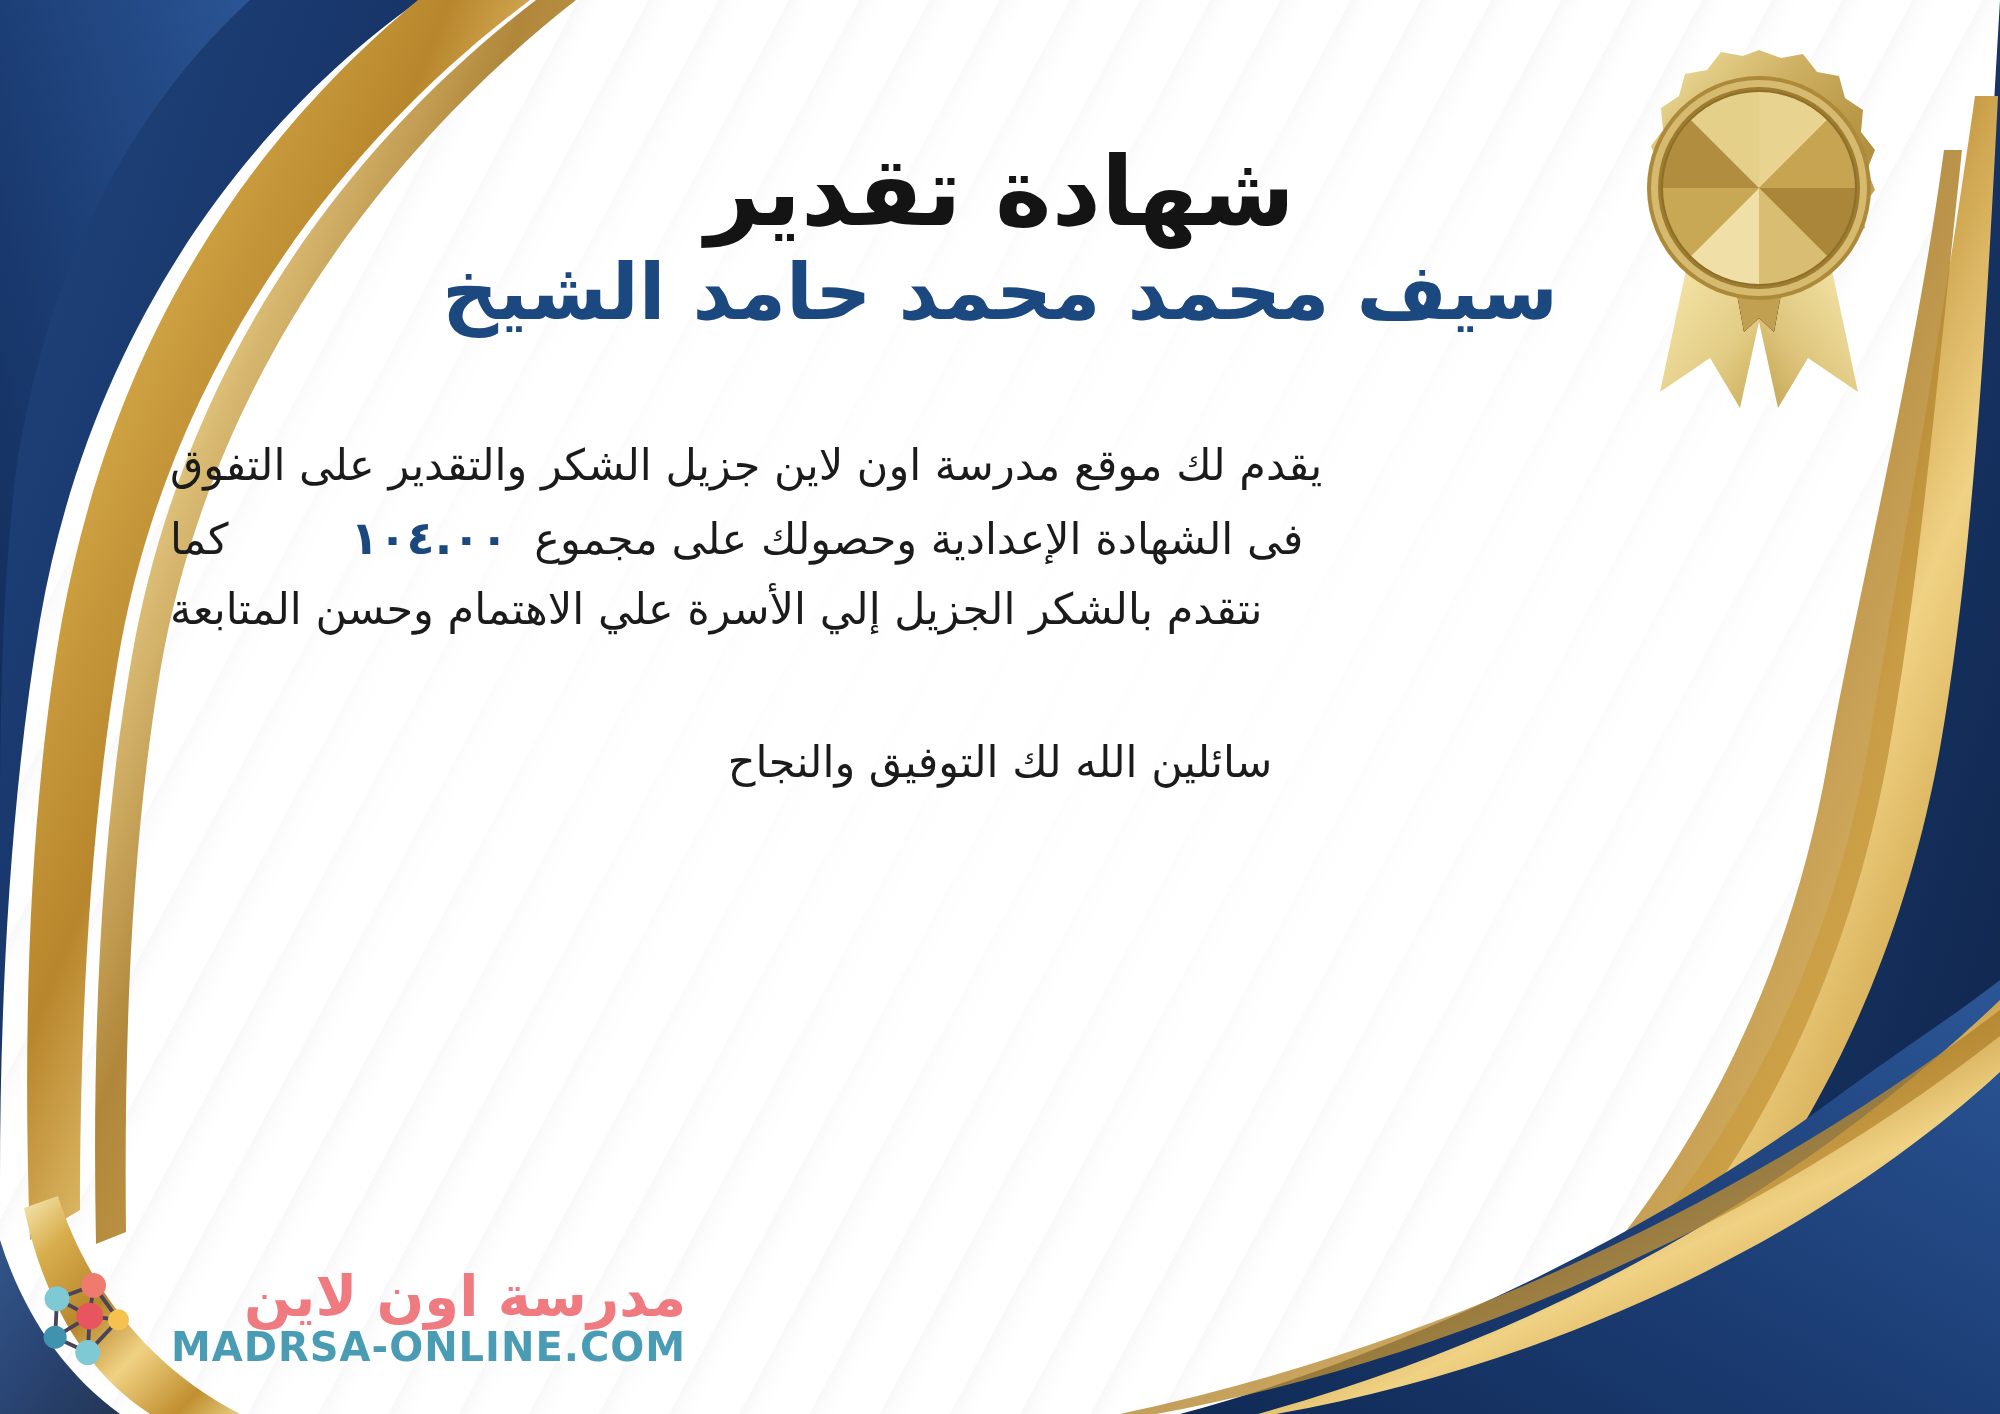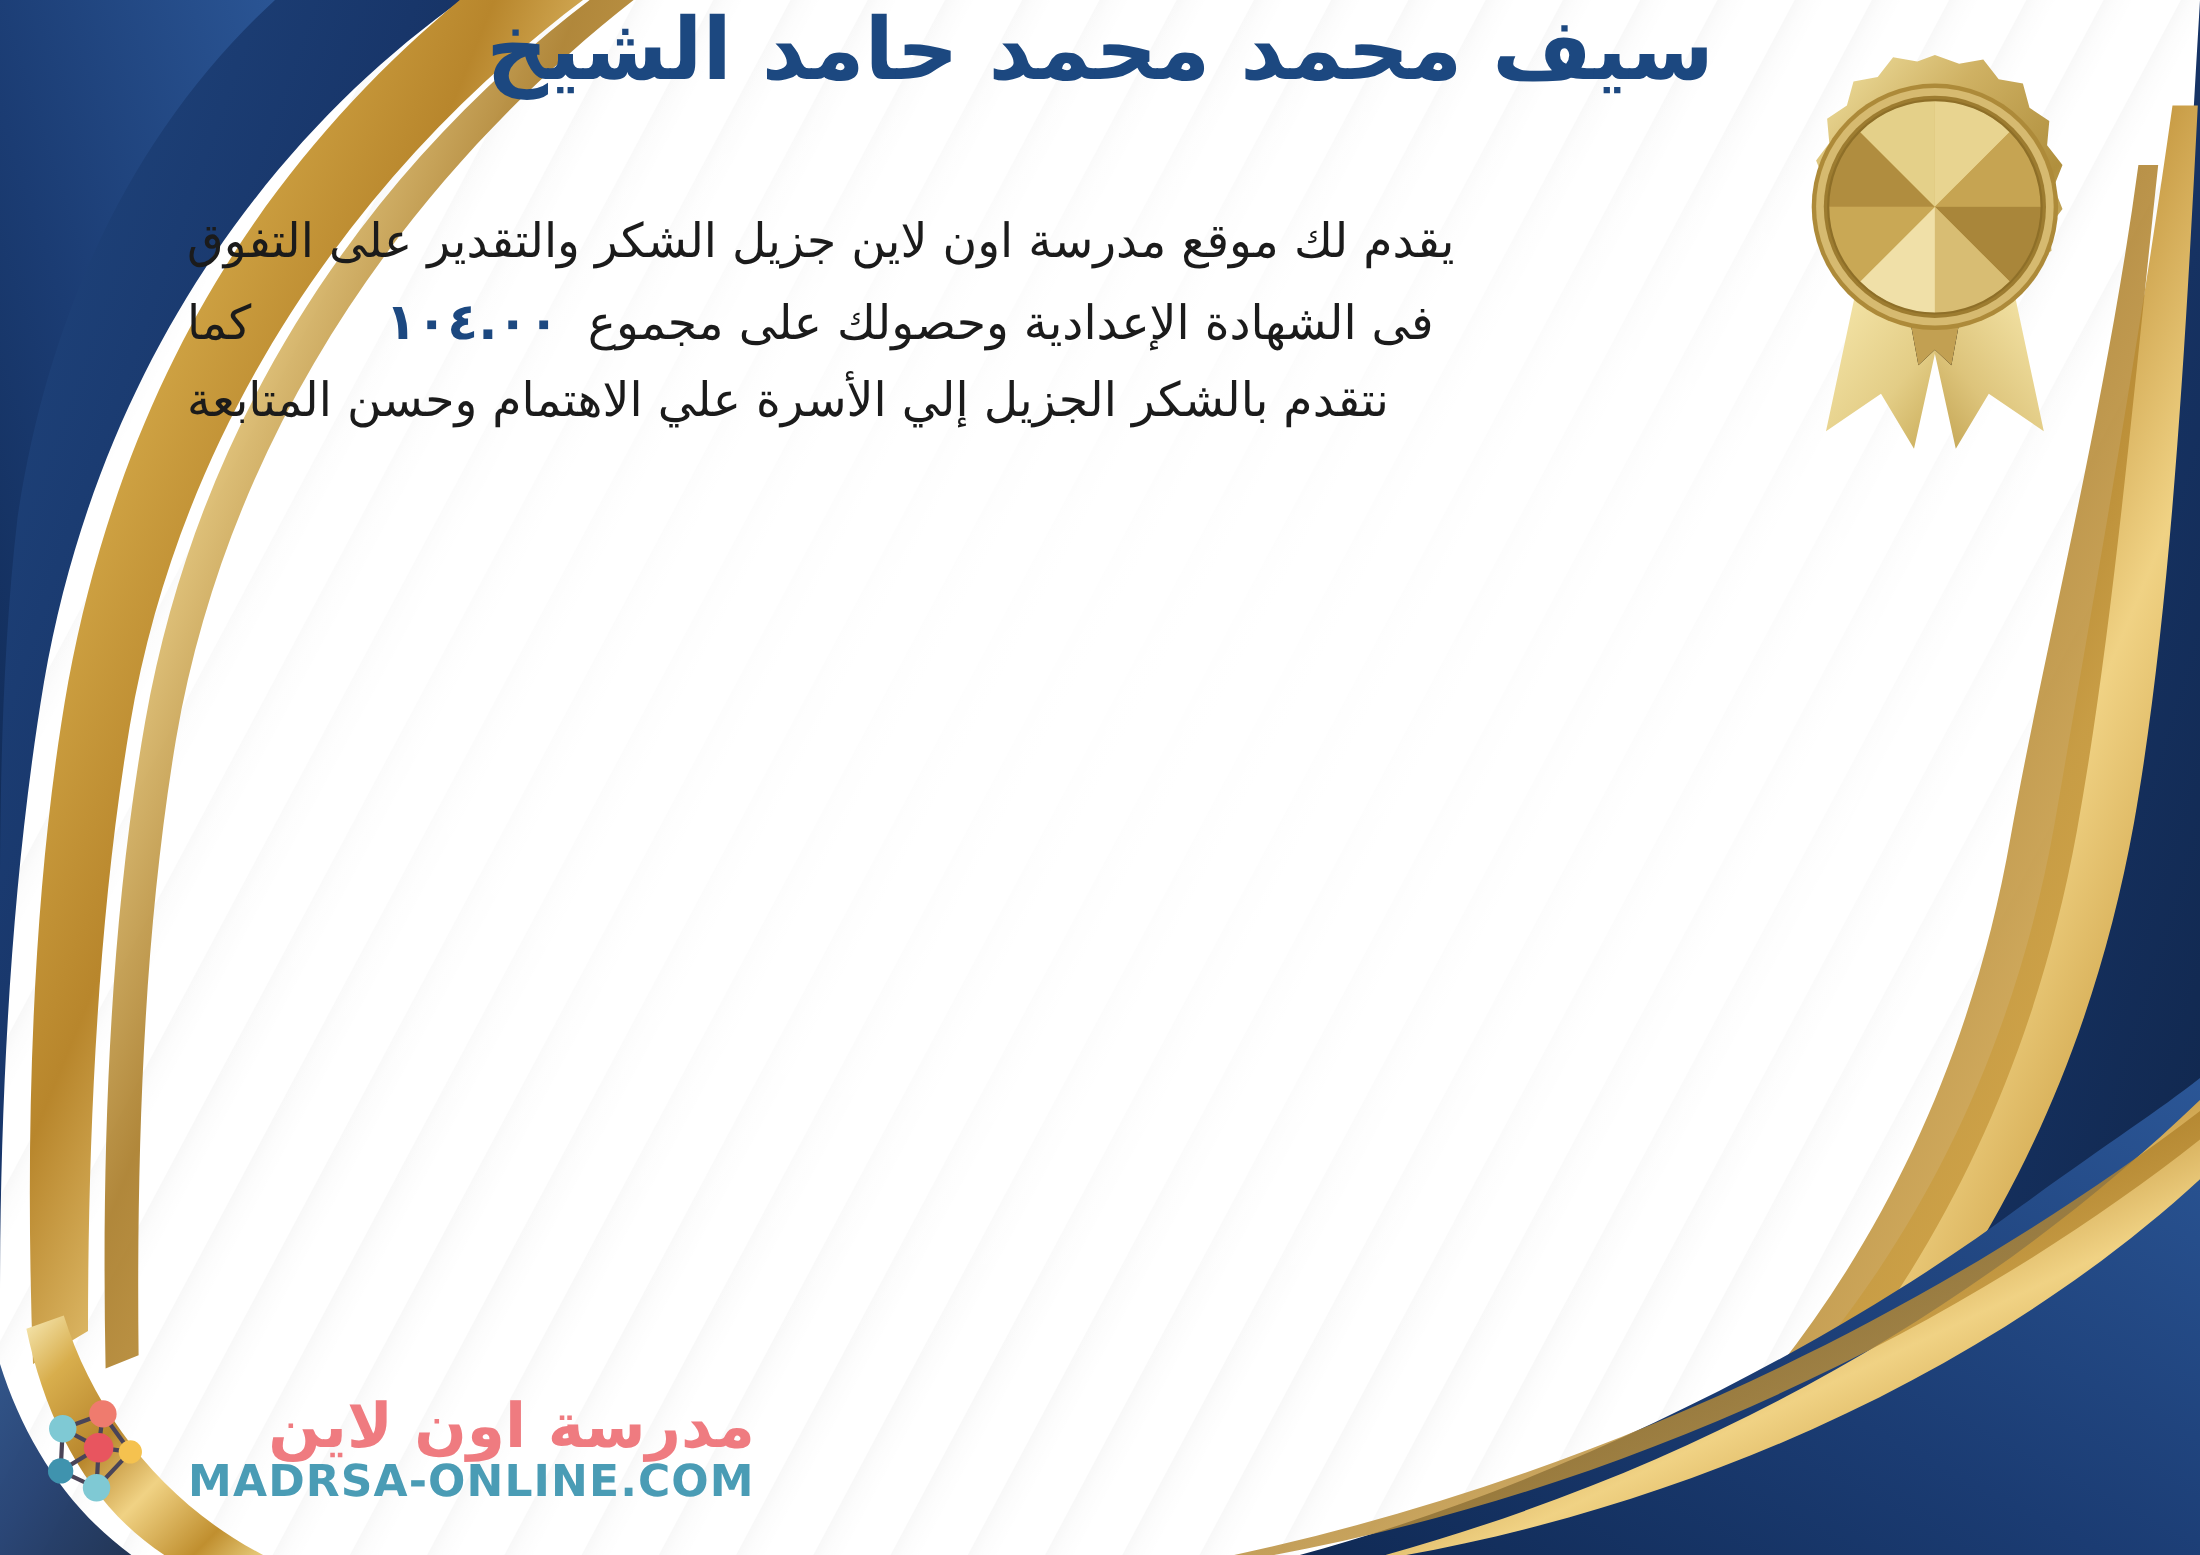--- a/index.html
+++ b/index.html
@@ -230,29 +230,31 @@
         <path d="M145,148 L77,216 A97,97 0 0,1 48,148 Z" fill="#c9a855"></path>
         <path d="M145,148 L48,148 A97,97 0 0,1 77,80 Z" fill="#b08d3f"></path>
         <path d="M145,148 L77,80 A97,97 0 0,1 145,51 Z" fill="#e4d089"></path>
         <circle cx="145" cy="148" r="97" fill="none" stroke="#8e6f28" stroke-width="2"></circle>
       </g>
     </svg>
   </div>
 
   <div class="content">
 
+    <div class="title">شهادة تقدير</div>
 
     <div class="recipient-name">سيف محمد محمد حامد الشيخ</div>
 
     <div class="body-block">
       <span class="body-line">يقدم لك موقع مدرسة اون لاين جزيل الشكر  والتقدير على التفوق</span>
       <span class="body-line"><span>فى الشهادة الإعدادية وحصولك على مجموع</span><span class="score">١٠٤.٠٠</span><span class="spacer-inline"></span><span>كما</span></span>
       <span class="body-line">نتقدم  بالشكر الجزيل إلي الأسرة علي الاهتمام وحسن المتابعة</span>
     </div>
 
+    <div class="closing">سائلين الله لك التوفيق  والنجاح</div>
   </div>
 
   <div class="brand">
     <div class="brand-text">
       <div class="brand-ar">مدرسة اون لاين</div>
       <div class="brand-en">MADRSA-ONLINE.COM</div>
     </div>
     <div class="brand-icon">
       <svg viewBox="0 0 100 108" xmlns="http://www.w3.org/2000/svg">
         <g stroke="#4a4458" stroke-width="4" stroke-linecap="round">

